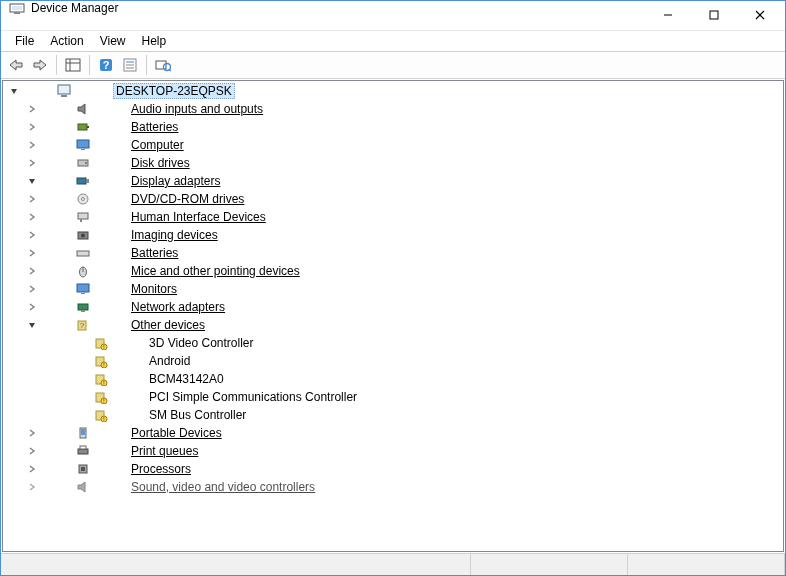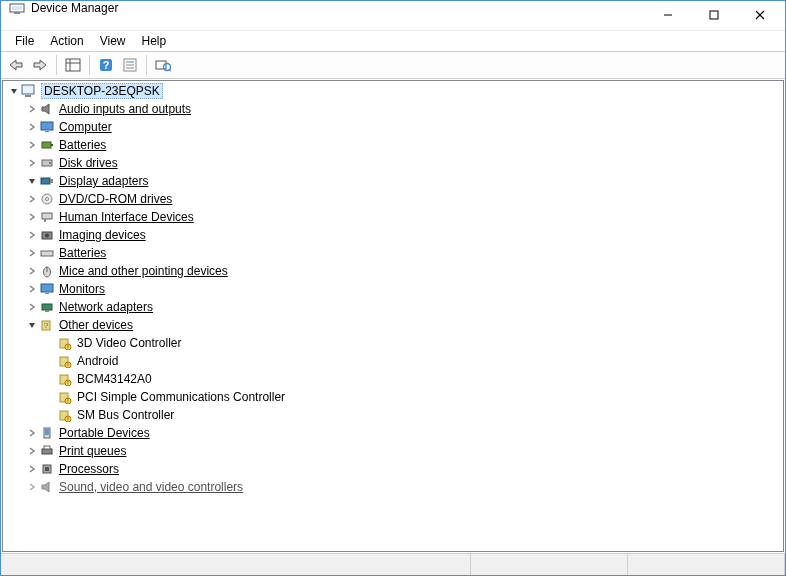--- a/index.html
+++ b/index.html
@@ -79,20 +79,21 @@
 .tree::-webkit-scrollbar-button:single-button {
   background: #f0f0f0; height: 17px; border: 1px solid #a0a0a0;
 }
 
 .node {
   display: flex;
   align-items: center;
   height: 18px;
   white-space: nowrap;
   padding-left: 4px;
+  gap: 36px;
 }
 .expander {
   width: 14px; height: 14px;
   display: flex; align-items: center; justify-content: center;
   margin-right: 0px;
   flex-shrink: 0;
 }
 .expander svg { display:block; }
 .node-icon {
   width: 16px; height: 16px;
@@ -236,40 +237,40 @@
     </div>
 
     <div class="node indent-2">
       <span class="expander">
           <svg width="10" height="10">
             <path d="M3 2 L7 5 L3 8" fill="none" stroke="#808080" stroke-width="1.4"></path>
           </svg>
         </span>
       <span class="node-icon">
           <svg width="14" height="14">
+            <rect x="2" y="4" width="9" height="6" fill="#6a9a3a" stroke="#3a5a1a"></rect>
+            <rect x="11" y="6" width="2" height="2" fill="#3a5a1a"></rect>
+          </svg>
+        </span>
+      <span class="node-label">Batteries</span>
+    </div>
+
+    <div class="node indent-2">
+      <span class="expander">
+          <svg width="10" height="10">
+            <path d="M3 2 L7 5 L3 8" fill="none" stroke="#808080" stroke-width="1.4"></path>
+          </svg>
+        </span>
+      <span class="node-icon">
+          <svg width="14" height="14">
             <rect x="1" y="2" width="12" height="8" fill="#5a9ad8" stroke="#2a5a9a"></rect>
             <rect x="5" y="11" width="4" height="1" fill="#888"></rect>
           </svg>
         </span>
       <span class="node-label">Computer</span>
-    </div>
-
-    <div class="node indent-2">
-      <span class="expander">
-          <svg width="10" height="10">
-            <path d="M3 2 L7 5 L3 8" fill="none" stroke="#808080" stroke-width="1.4"></path>
-          </svg>
-        </span>
-      <span class="node-icon">
-          <svg width="14" height="14">
-            <rect x="2" y="4" width="9" height="6" fill="#6a9a3a" stroke="#3a5a1a"></rect>
-            <rect x="11" y="6" width="2" height="2" fill="#3a5a1a"></rect>
-          </svg>
-        </span>
-      <span class="node-label">Batteries</span>
     </div>
 
     <div class="node indent-2">
       <span class="expander">
           <svg width="10" height="10">
             <path d="M3 2 L7 5 L3 8" fill="none" stroke="#808080" stroke-width="1.4"></path>
           </svg>
         </span>
       <span class="node-icon">
           <svg width="14" height="14">

